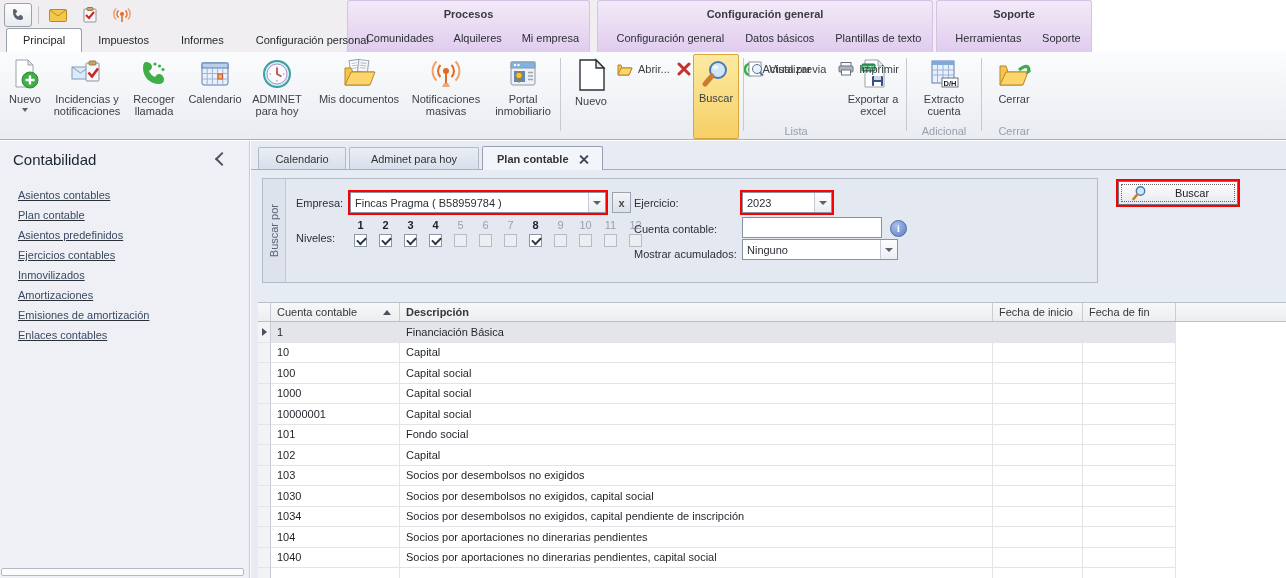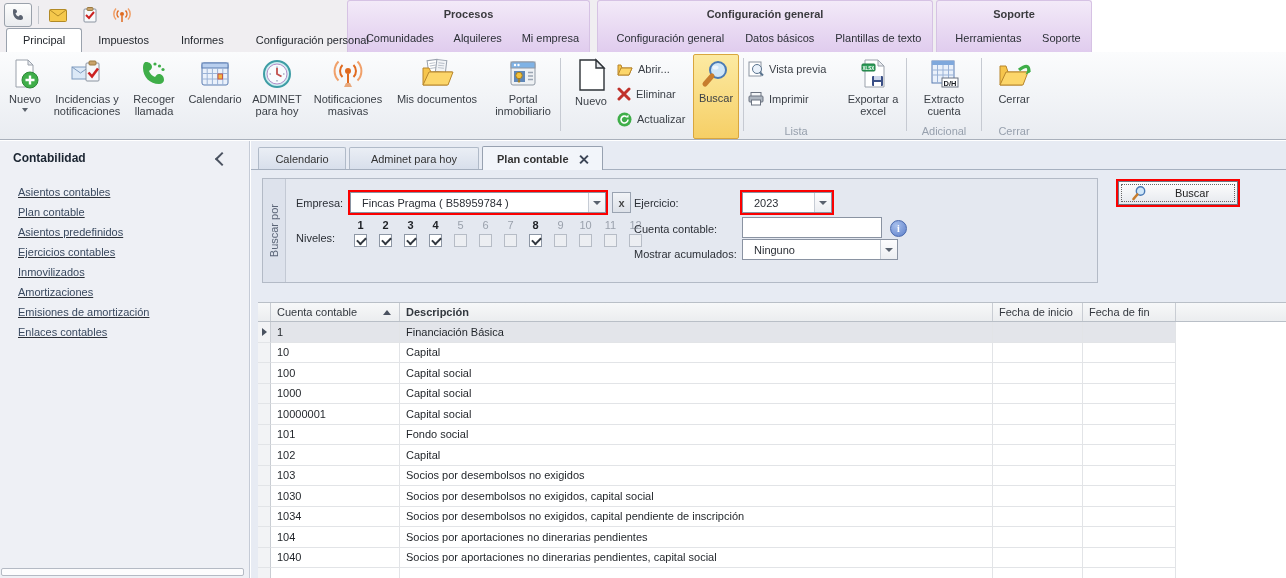--- a/index.html
+++ b/index.html
@@ -22,48 +22,48 @@
   #main-tabs{position:absolute;left:6px;top:28px;height:24px;display:flex;align-items:flex-end;}
   .rtab{padding:5px 16px 6px 16px;color:#24282e;}
   .rtab.active{background:#fff;border:1px solid #9aa2ad;border-bottom:none;border-radius:3px 3px 0 0;}
   
   #ribbon{position:absolute;left:0;top:52px;width:1286px;height:88px;background:linear-gradient(#fbfcfd,#e9ecf1);border-bottom:1px solid #a9b0bb;box-sizing:border-box;display:flex;align-items:stretch;padding:2px 0 0 2px;}
   .bigbtn{display:flex;flex-direction:column;align-items:center;justify-content:flex-start;padding-top:4px;text-align:center;color:#3a3f46;line-height:12px;}
   .bigbtn .lbl{margin-top:3px;}
   .bigbtn.hl{background:linear-gradient(#fceaa2,#f6cf66);border:1px solid #d9a63e;border-radius:2px;}
   .caret{width:0;height:0;border-left:3px solid transparent;border-right:3px solid transparent;border-top:4px solid #5a616b;margin:3px auto 0;}
   .vsep{width:1px;background:#c6cad2;margin:4px 4px 8px 4px;}
-  .smallstack{display:flex;flex-direction:column;justify-content:flex-start;padding-top:6px;gap:7px;}
+  .smallstack{display:flex;flex-direction:row;justify-content:flex-start;padding-top:6px;gap:7px;}
   .smallbtn{display:flex;align-items:center;gap:5px;height:18px;color:#3a3f46;white-space:nowrap;}
   .rgroup{position:relative;display:flex;align-items:stretch;}
   .gcap{position:absolute;bottom:2px;left:0;right:0;text-align:center;color:#97a0ad;font-size:11px;}
   
   #sidebar{position:absolute;left:0;top:141px;width:250px;height:437px;background:#eef0f5;border-right:1px solid #c5cbd6;box-sizing:border-box;}
-  #sidebar h1{font-size:12px;font-weight:bold;color:#1a2430;margin:10px 0 0 13px;}
+  #sidebar h1{font-size:15px;font-weight:normal;color:#1a2430;margin:10px 0 0 13px;}
   #side-collapse{position:absolute;right:22px;top:13px;width:8px;height:8px;border-left:2px solid #4a5260;border-bottom:2px solid #4a5260;transform:rotate(45deg);}
   #side-items{margin-top:17px;text-decoration:underline;}
   .side-item{padding:4px 0 4px 18px;color:#3a4a60;cursor:default;}
   #side-scroll{position:absolute;left:1px;bottom:2px;width:241px;height:6px;background:#fcfcfd;border:1px solid #b4bac4;border-radius:2px;}
   
   #content{position:absolute;left:251px;top:141px;width:1035px;height:437px;background:#e7ebf3;}
   
   #doc-tabs{position:absolute;left:0;top:5px;width:1035px;height:24px;border-bottom:1px solid #a6b0bf;box-sizing:border-box;display:flex;align-items:flex-end;padding-left:7px;}
   .dtab{height:22px;box-sizing:border-box;display:flex;align-items:center;justify-content:center;padding:0 14px;background:linear-gradient(#eaeef5,#d8dfeb);border:1px solid #b0bac8;border-bottom:none;border-radius:2px 2px 0 0;margin-right:3px;color:#333;}
   .dtab.active{height:24px;background:#f2f5fa;border-color:#97a1b0;font-weight:bold;margin-bottom:-1px;} 
   .close-x{position:relative;width:9px;height:9px;margin-left:10px;}
   .close-x::before,.close-x::after{content:"";position:absolute;left:4px;top:0;width:2px;height:11px;background:#3c4656;}
   .close-x::before{transform:rotate(45deg);} .close-x::after{transform:rotate(-45deg);}
   
   #filter-panel{position:absolute;left:11px;top:37px;width:836px;height:105px;background:#e4e8f0;border:1px solid #b3bac6;box-sizing:border-box;}
   #filter-side{position:absolute;left:0;top:0;width:22px;height:103px;background:#dde2ec;border-right:1px solid #c3c9d4;display:flex;align-items:center;justify-content:center;}
   #filter-side span{writing-mode:vertical-rl;transform:rotate(180deg);color:#5b6577;}
   .flabel{position:absolute;color:#2b2f36;}
   .redbox{outline:2px solid #fb0000;}
   .combo{position:absolute;height:21px;background:#fff;border:1px solid #8a93a2;box-sizing:border-box;display:flex;align-items:center;}
-  .combo .val{flex:1;padding-left:11px;white-space:nowrap;overflow:hidden;}
+  .combo .val{flex:1;padding-left:4px;white-space:nowrap;overflow:hidden;}
   .combo .arrow{width:16px;height:100%;display:flex;align-items:center;justify-content:center;border-left:1px solid #c6ccd5;background:linear-gradient(#fdfdfe,#eceef2);}
   .tri-down{width:0;height:0;border-left:4px solid transparent;border-right:4px solid transparent;border-top:4px solid #5a626e;}
   .clearbtn{position:absolute;width:19px;height:21px;background:linear-gradient(#f2f4f7,#dde1e8);border:1px solid #9aa3b1;box-sizing:border-box;color:#444;font-weight:bold;display:flex;align-items:center;justify-content:center;font-size:11px;}
   #levels{position:absolute;left:85px;top:40px;display:flex;}
   .lvl{width:25px;display:flex;flex-direction:column;align-items:center;gap:3px;}
   .lvl .num{font-size:11px;color:#9aa1ac;}
   .lvl.on .num{color:#1e2126;font-weight:bold;}
   .cb{width:13px;height:13px;box-sizing:border-box;background:#eceef2;border:1px solid #b6bcc6;position:relative;}
   .lvl.on .cb{background:#fff;border-color:#8d96a4;}
   .lvl.on .cb::after{content:"";position:absolute;left:2px;top:2px;width:7px;height:4px;border-left:2px solid #31373f;border-bottom:2px solid #31373f;transform:rotate(-45deg);}
@@ -196,45 +196,45 @@
   </div>
   <div class="bigbtn" style="width:58px;margin-left:4px">
     <svg width="32" height="32" viewBox="0 0 32 32">
         <circle cx="16" cy="16" r="13" fill="#cfeef0" stroke="#3e9da5" stroke-width="2"></circle>
         <circle cx="16" cy="16" r="10" fill="#f8fcfe" stroke="#b48cc8"></circle>
         <path d="M16 8.5v1.5M23.5 16H22M16 23.5V22M8.5 16H10" stroke="#7a86a0"></path>
         <path d="M16 10v6l4.5 2.5" stroke="#c0504d" stroke-width="1.8" fill="none"></path>
       </svg>
     <span class="lbl">ADMINET para hoy</span>
   </div>
-  <div class="bigbtn" style="width:72px;margin-left:6px">
-    <svg width="32" height="32" viewBox="0 0 32 32">
-        <circle cx="16" cy="13" r="3" fill="#e06a1f"></circle>
-        <path d="M10.5 7a8.5 8.5 0 0 0 0 12M21.5 7a8.5 8.5 0 0 1 0 12" fill="none" stroke="#e06a1f" stroke-width="2"></path>
-        <path d="M6.5 3.5a13.5 13.5 0 0 0 0 19M25.5 3.5a13.5 13.5 0 0 1 0 19" fill="none" stroke="#f0a06a" stroke-width="2"></path>
-        <path d="M16 16v13" stroke="#e06a1f" stroke-width="2"></path>
-        <path d="M12 29h8l-2-4h-4z" fill="#e8a87c"></path>
-      </svg>
-    <span class="lbl">Notificaciones masivas</span>
-  </div>
   <div class="bigbtn" style="width:90px;margin-left:8px">
     <svg width="34" height="32" viewBox="0 0 34 32">
         <g transform="rotate(-8 13 9)">
           <rect x="8" y="2" width="10" height="12" fill="#fff" stroke="#98a1ad"></rect>
           <path d="M10 5h6M10 7.5h6M10 10h6" stroke="#b7bec8"></path>
         </g>
         <g transform="rotate(7 21 9)">
           <rect x="16" y="2" width="10" height="12" fill="#f2f4f7" stroke="#98a1ad"></rect>
           <path d="M18 5h6M18 7.5h6M18 10h6" stroke="#b7bec8"></path>
         </g>
         <path d="M3 10v17h24l5-13H11l-2-4z" fill="#f6c54c" stroke="#b8862c"></path>
         <path d="M3 27l6-13h24l-5 13z" fill="#fcd66a" stroke="#b8862c"></path>
       </svg>
     <span class="lbl">Mis documentos</span>
   </div>
+  <div class="bigbtn" style="width:72px;margin-left:6px">
+    <svg width="32" height="32" viewBox="0 0 32 32">
+        <circle cx="16" cy="13" r="3" fill="#e06a1f"></circle>
+        <path d="M10.5 7a8.5 8.5 0 0 0 0 12M21.5 7a8.5 8.5 0 0 1 0 12" fill="none" stroke="#e06a1f" stroke-width="2"></path>
+        <path d="M6.5 3.5a13.5 13.5 0 0 0 0 19M25.5 3.5a13.5 13.5 0 0 1 0 19" fill="none" stroke="#f0a06a" stroke-width="2"></path>
+        <path d="M16 16v13" stroke="#e06a1f" stroke-width="2"></path>
+        <path d="M12 29h8l-2-4h-4z" fill="#e8a87c"></path>
+      </svg>
+    <span class="lbl">Notificaciones masivas</span>
+  </div>
   <div class="bigbtn" style="width:66px;margin-left:8px">
     <svg width="32" height="32" viewBox="0 0 32 32">
         <rect x="4" y="4" width="24" height="23" rx="2" fill="#eef1f4" stroke="#8f98a4"></rect>
         <rect x="4" y="4" width="24" height="6" fill="#7fb2e5" stroke="#8f98a4"></rect>
         <circle cx="8" cy="7" r="1.2" fill="#fff"></circle>
         <circle cx="11.5" cy="7" r="1.2" fill="#fff"></circle>
         <rect x="7" y="13" width="11" height="11" fill="#5f87b8"></rect>
         <circle cx="12" cy="17.5" r="3.2" fill="#f2c23e" stroke="#a8811f"></circle>
         <path d="M12 20.5v4M10.8 23.5h2.4" stroke="#a8811f" stroke-width="1.4"></path>
         <path d="M21 14.5h5M21 18h5M21 21.5h5" stroke="#9aa5b2" stroke-width="1.4"></path>

